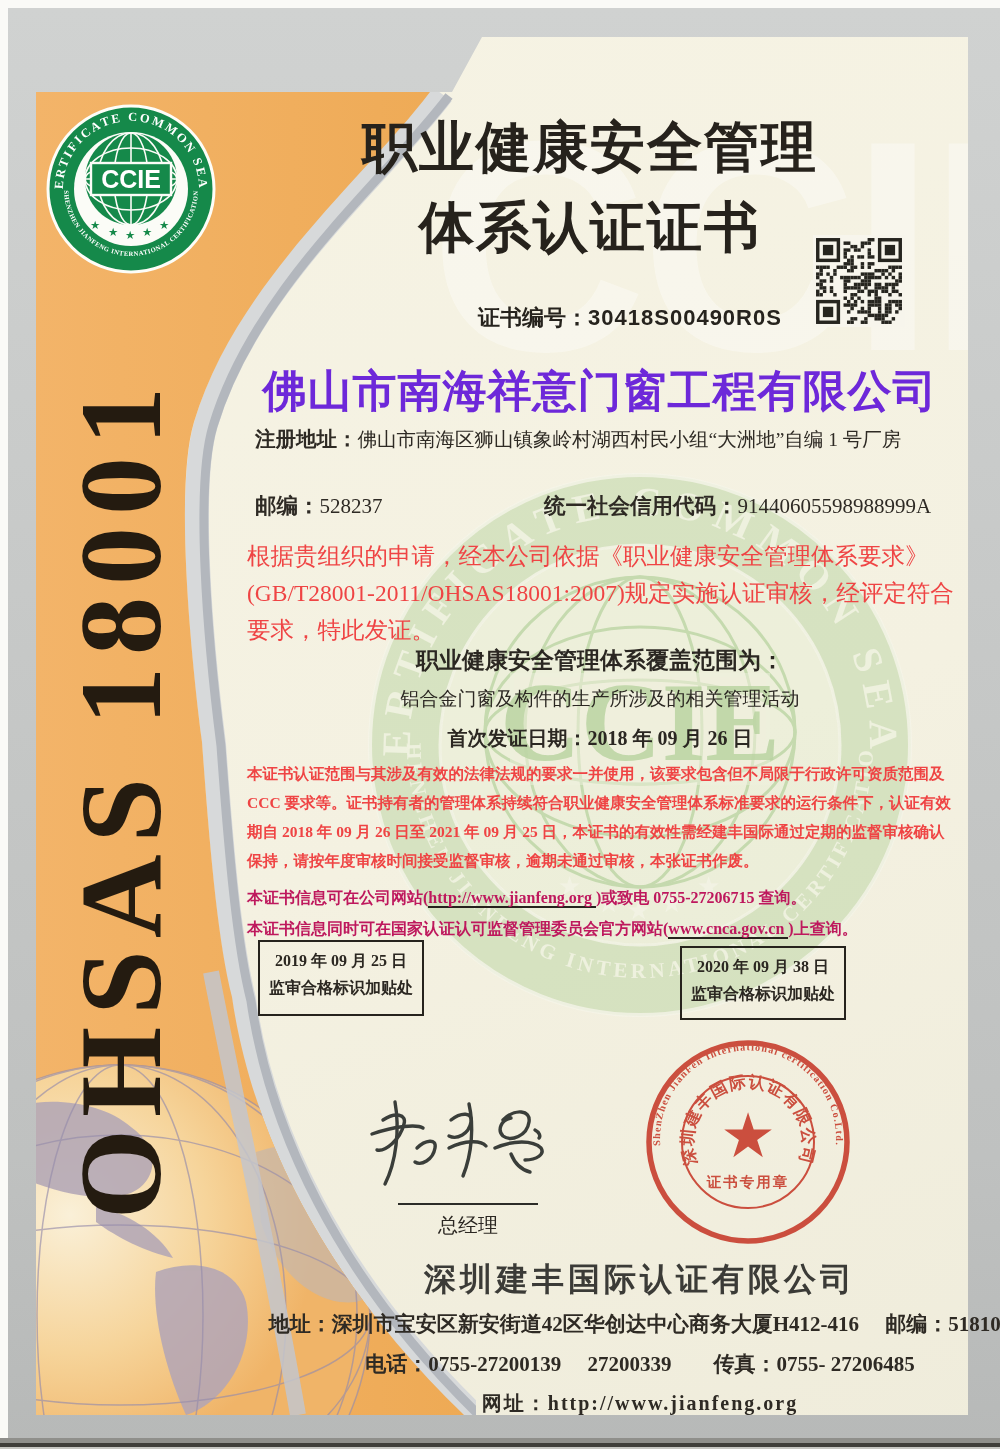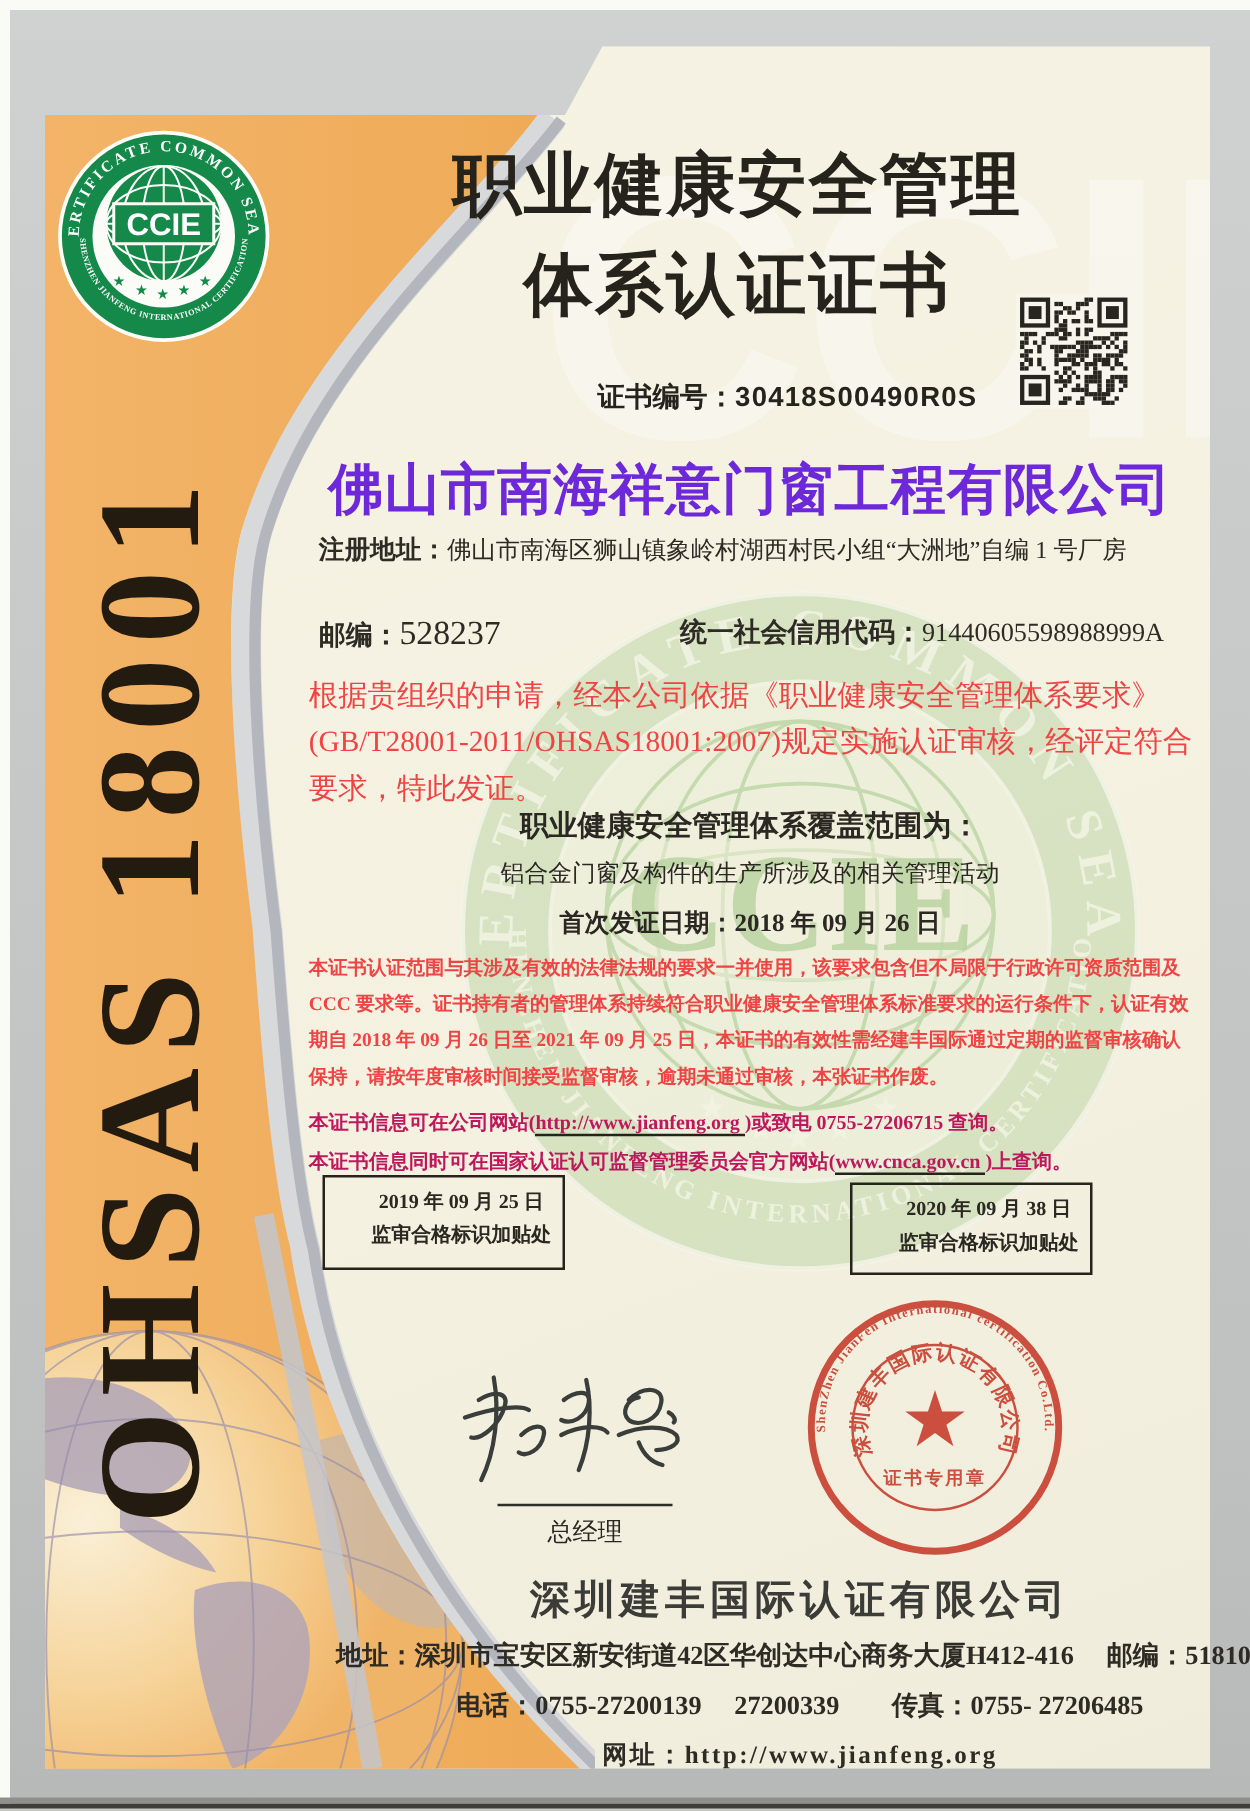--- a/index.html
+++ b/index.html
@@ -28,21 +28,21 @@
 
   .title{font-size:55px;letter-spacing:2px;color:#26221c;font-weight:700;margin-top:19px;}
   .certline{font-size:22px;color:#26231d;}
   .certno{font-family:"Liberation Sans","DejaVu Sans",sans-serif;font-weight:700;letter-spacing:1px;}
   .holder-name{font-size:44px;font-weight:700;color:#6d28d9;letter-spacing:1px;}
   .addr{font-size:19.5px;color:#2e2a24;}
   .addr .lbl{font-size:20.5px;font-weight:700;}
   .par{font-size:23.5px;color:#ef4444;}
   .fine{font-size:15.5px;font-weight:700;color:#ef4444;}
   .info{font-size:16px;font-weight:700;color:#be185d;}
-  .sticker{border:2px solid #26231d;text-align:center;font-size:16px;font-weight:700;color:#2b2721;padding-left:28px;}
+  .sticker{border:2px solid #26231d;text-align:center;font-size:16px;font-weight:700;color:#2b2721;}
   .sticker .d{margin-top:9px;}
   .sticker .l{margin-top:6px;}
 
   .issuer-name{font-family:"Liberation Sans","DejaVu Sans",sans-serif;font-weight:700;
                font-size:32px;letter-spacing:4px;color:#3b3b37;}
   .issuer-line{font-size:21px;font-weight:700;color:#2e2a24;}
   .issuer-web{font-size:20px;font-weight:700;letter-spacing:2px;color:#2e2a24;}
 
   
   #ohsas{position:absolute;left:-347px;top:722px;width:935px;height:150px;
@@ -407,21 +407,21 @@
       <rect x="3.4" y="64.6" width="17" height="17" fill="#f7f5ec"></rect>
       <rect x="6.8" y="68" width="10.2" height="10.2" fill="#26251f"></rect>
     </svg>
 
   <div class="abs holder-name center" style="left:250px;top:362px;width:700px">佛山市南海祥意门窗工程有限公司</div>
 
   <div class="abs addr" style="left:255px;top:425px;width:700px">
     <span class="lbl">注册地址：</span><span>佛山市南海区狮山镇象岭村湖西村民小组“大洲地”自编 1 号厂房</span>
   </div>
   <div class="abs addr" style="left:255px;top:491px;width:710px">
-    <span class="lbl" style="font-size:21.5px">邮编：</span><span style="font-size:27px">528237</span>
+    <span class="lbl" style="font-size:21.5px">邮编：</span><span style="font-size:21px">528237</span>
     <span class="abs" style="left:289px;top:0">
       <span class="lbl" style="font-size:21.5px">统一社会信用代码：</span><span style="font-size:21px">91440605598988999A</span>
     </span>
   </div>
 
   <div class="abs par" style="left:247px;top:540px;width:710px">根据贵组织的申请，经本公司依据《职业健康安全管理体系要求》</div>
   <div class="abs par" style="left:247px;top:577px;width:710px">(GB/T28001-2011/OHSAS18001:2007)规定实施认证审核，经评定符合</div>
   <div class="abs par" style="left:247px;top:614px;width:710px">要求，特此发证。</div>
 
   <div class="abs b center" style="left:250px;top:645px;width:700px;font-size:23px">职业健康安全管理体系覆盖范围为：</div>

